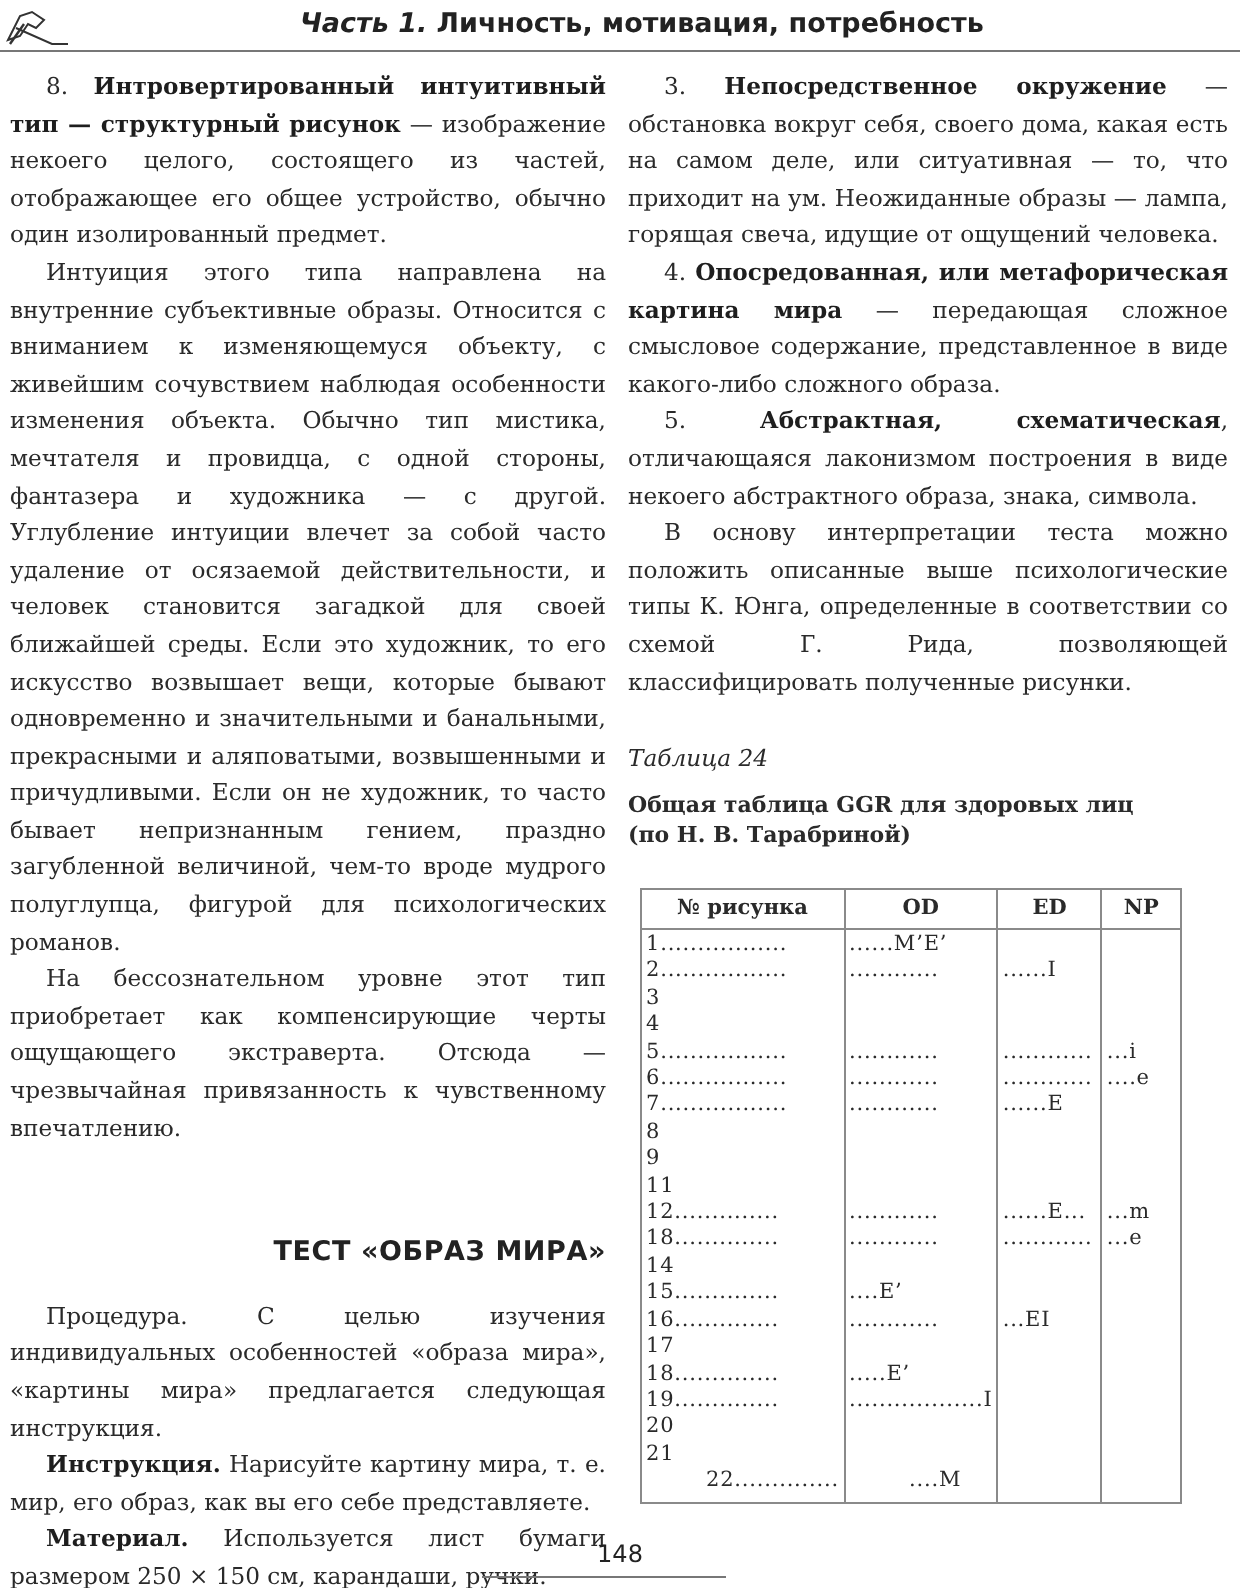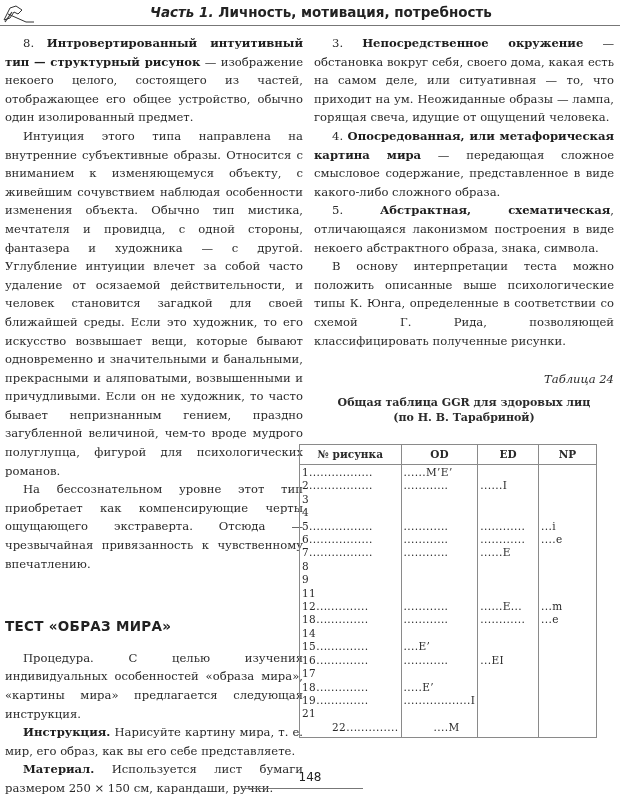--- a/index.html
+++ b/index.html
@@ -12,26 +12,26 @@
   .header .title i { font-style: italic; }
   .header .rule { position: absolute; left: 0; top: 25px; width: 620px; height: 1px; background: #777; }
 
   .col { position: absolute; top: 34px; font-size: 11.6px; line-height: 18.6px; text-align: justify; }
   .col-left { left: 5px; width: 298px; }
   .col-right { left: 314px; width: 300px; }
   p { margin: 0; text-indent: 18px; hyphens: manual; }
   b { color: #1e1e1e; }
 
   .section-title { font-family: "DejaVu Sans", "Liberation Sans", sans-serif; font-weight: bold;
-         font-size: 13.5px; text-align: left; margin: 44px 0 13px 0; text-indent: 0; color: #222; letter-spacing: 0.3px; }
-
-  .table-label { text-align: right; font-style: italic; margin-top: 20px; }
-  .table-title { text-align: center; font-weight: bold; font-size: 11px; line-height: 15px; margin-top: 6px; text-indent: 0; }
-
-  table.ggr { position: absolute; left: 299px; top: 444px; width: 298px; border-collapse: collapse;
+         font-size: 13.5px; text-align: right; margin: 44px 0 13px 0; text-indent: 0; color: #222; letter-spacing: 0.3px; }
+
+  .table-label { font-style: italic; margin-top: 20px; }
+  .table-title { text-align: left; font-weight: bold; font-size: 11px; line-height: 15px; margin-top: 6px; text-indent: 0; }
+
+  table.ggr { position: absolute; left: 320px; top: 444px; width: 271px; border-collapse: collapse;
          font-size: 10.5px; line-height: 13.4px; font-family: "DejaVu Serif", "Liberation Serif", serif; }
   table.ggr th { border: 1px solid #8a8a8a; font-weight: bold; font-size: 10.5px; height: 19px; padding: 0; text-align: center; }
   table.ggr td { border-left: 1px solid #8a8a8a; border-right: 1px solid #8a8a8a; padding: 0 2px; white-space: nowrap;
          overflow: hidden; letter-spacing: 0.4px; vertical-align: top; }
   table.ggr tr:last-child td { border-bottom: 1px solid #8a8a8a; padding-bottom: 3px; padding-left: 32px; }
   table.ggr tr.first td { padding-top: 1px; }
   .c1 { width: 100px; } .c2 { width: 62px; } .c3 { width: 62px; } .c4 { width: 62px; }
 
   .footer { position: absolute; left: 0; top: 766px; width: 620px; height: 28px; }
   .footer .pageno { position: absolute; left: 0; width: 620px; top: 4px; text-align: center;
@@ -188,20 +188,26 @@
         <td></td>
         <td></td>
       </tr>
       <tr>
         <td>19..............</td>
         <td>..................I</td>
         <td></td>
         <td></td>
       </tr>
       <tr>
+        <td>20</td>
+        <td></td>
+        <td></td>
+        <td></td>
+      </tr>
+      <tr>
         <td>21</td>
         <td></td>
         <td></td>
         <td></td>
       </tr>
       <tr>
         <td>22..............</td>
         <td>....M</td>
         <td></td>
         <td></td>

